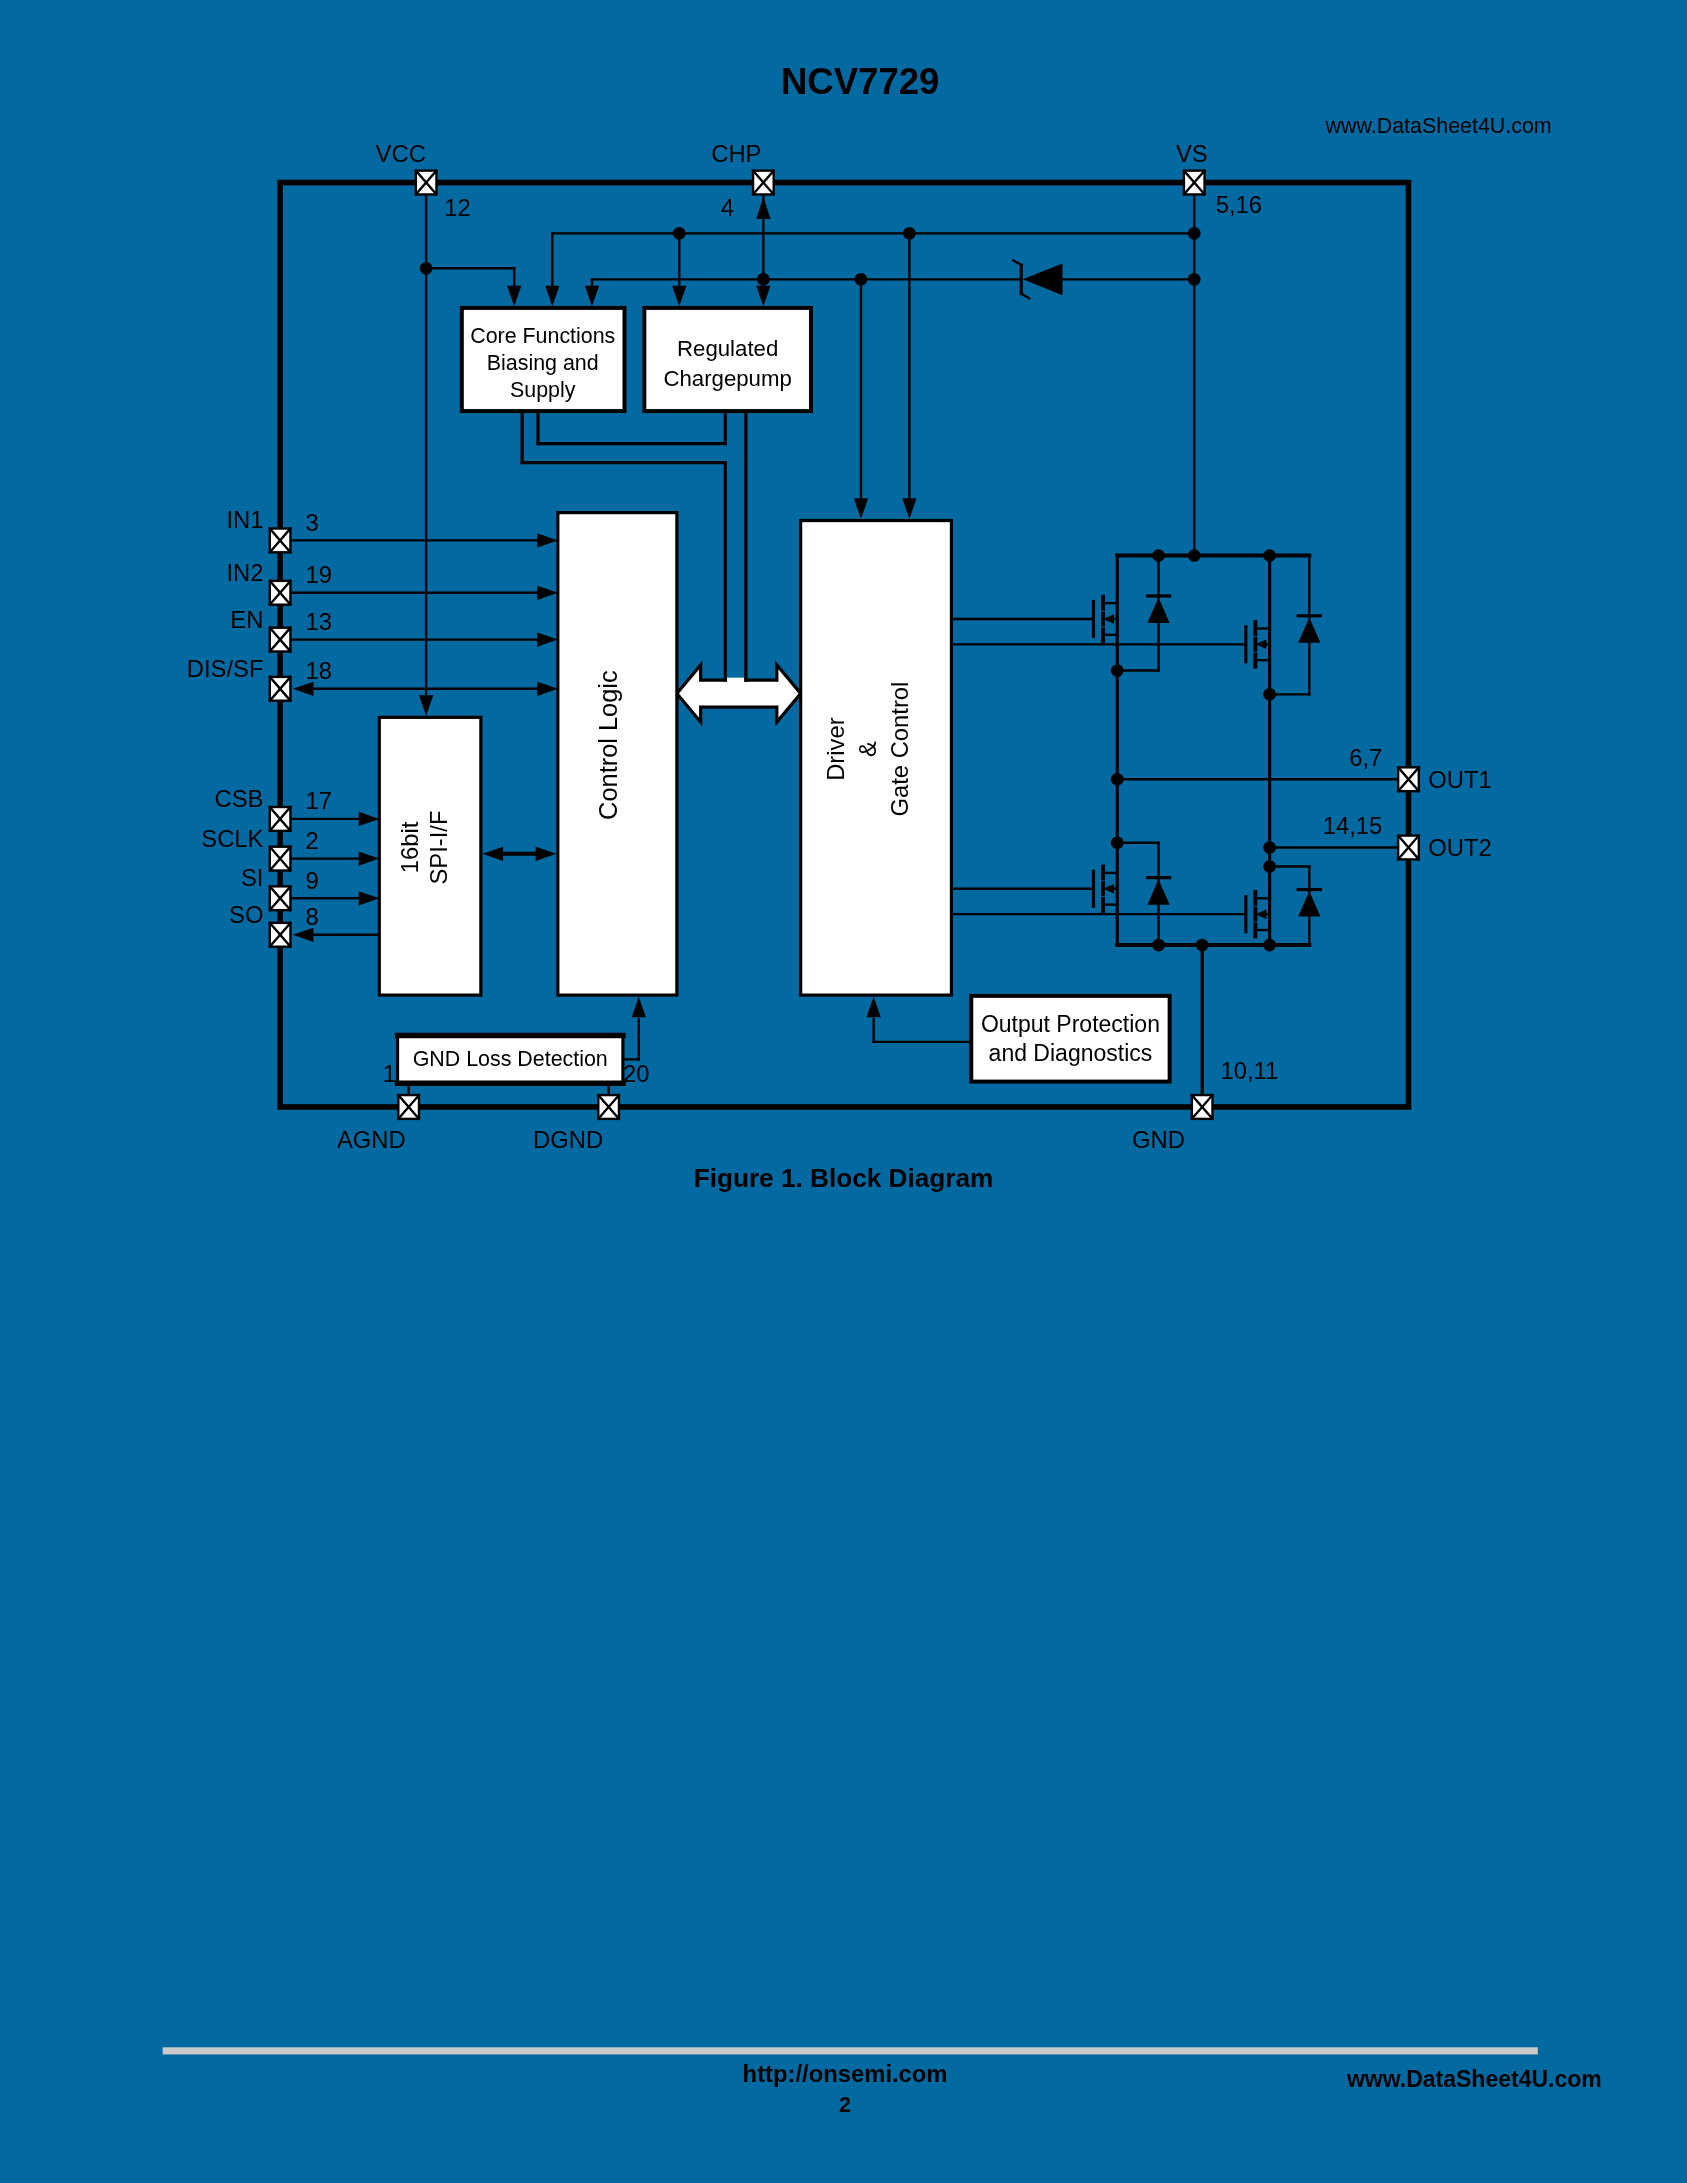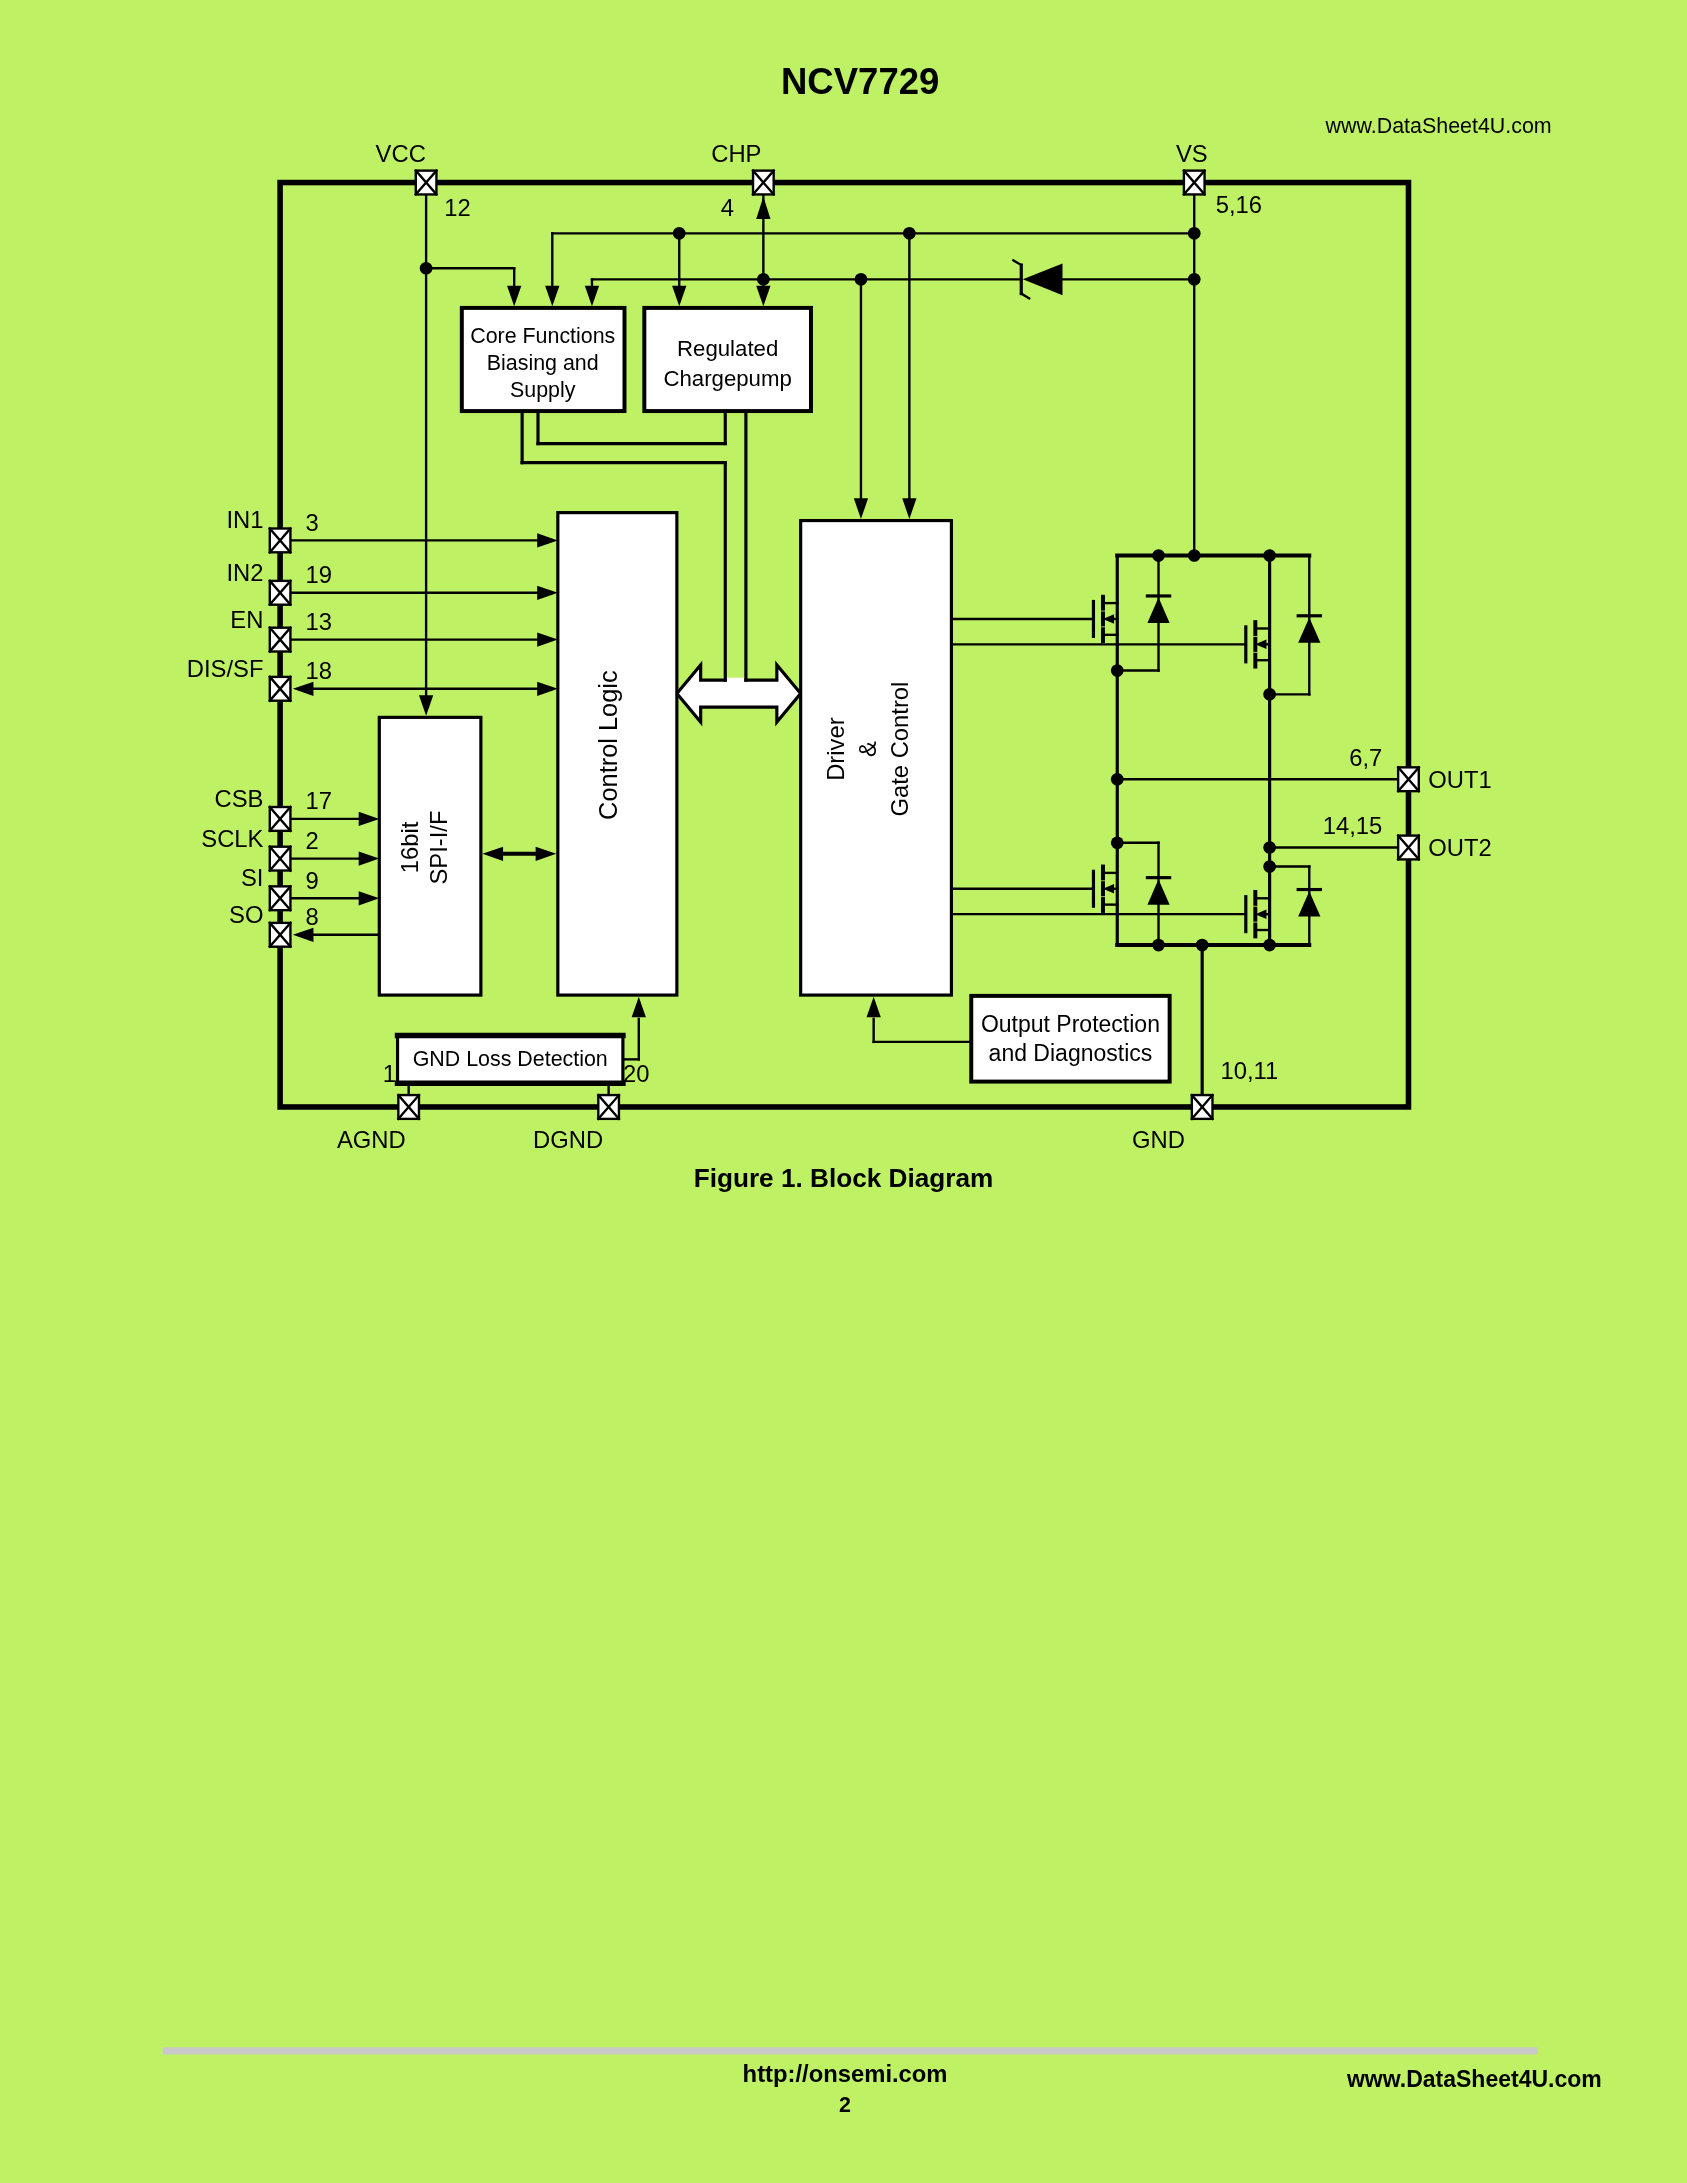--- a/index.html
+++ b/index.html
@@ -1,16 +1,16 @@
 <!DOCTYPE html>
 <html style="font-size:12.7px"><head>
 <meta charset="utf-8">
 <style>
   html,body{margin:0;padding:0;background:#e8e8e8}
-  #page{position:relative;width:1687px;height:2183px;background:#bef264;margin:0 auto;
+  #page{position:relative;width:1687px;height:2183px;background:#0369a1;margin:0 auto;
         font-family:"Liberation Sans",sans-serif}
   svg{position:absolute;left:0;top:0}
   text{fill:#000;font-family:"Liberation Sans",sans-serif}
   .b{font-weight:bold}
   .f46{font-size:46px}.f33{font-size:33px}.f30{font-size:30px}.f29{font-size:29px}
   .f28{font-size:28px}.f27{font-size:27px}.f32{font-size:32px}
   .mid{text-anchor:middle}.end{text-anchor:end}
   .ln3{stroke:#000;stroke-width:3;fill:none;stroke-linecap:square}
   .ln4{stroke:#000;stroke-width:4;fill:none;stroke-linecap:square}
   .ln5{stroke:#000;stroke-width:5;fill:none;stroke-linecap:square}

